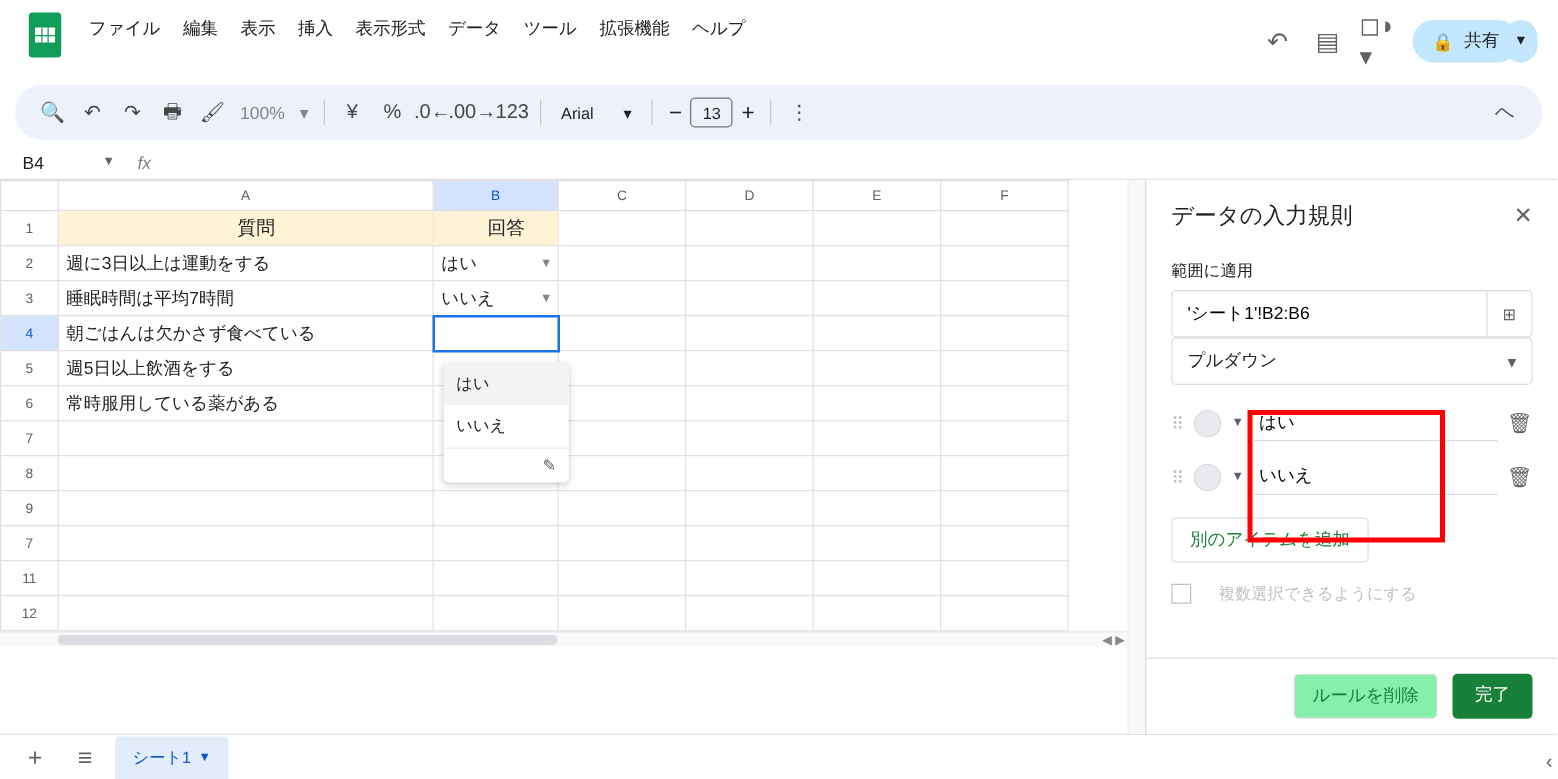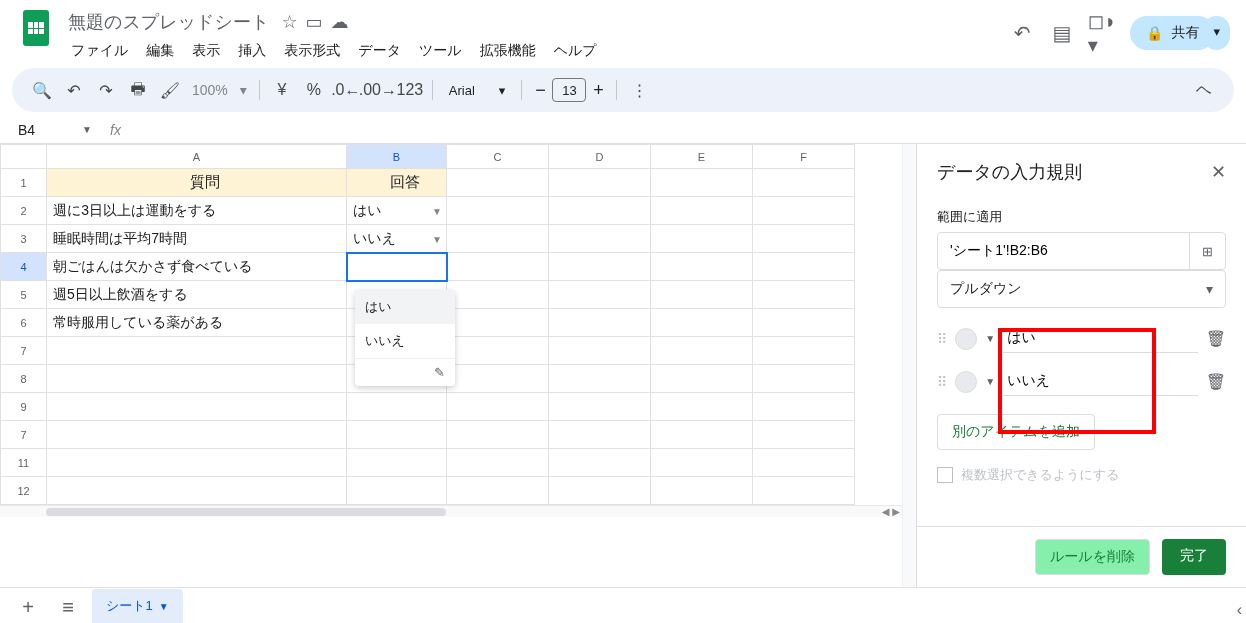--- a/index.html
+++ b/index.html
@@ -76,21 +76,21 @@
     .opt-rows { margin-top: 16px; }
     .opt-row { display: flex; align-items: center; gap: 8px; margin-bottom: 14px; }
     .drag-handle { color: #bdc1c6; cursor: grab; font-size: 14px; }
     .color-chip { width: 22px; height: 22px; border-radius: 50%; background: #e8eaed; border: 1px solid #dadce0; }
     .chip-dd { color: #5f6368; font-size: 10px; cursor: pointer; }
     .opt-input { flex: 1; border: none; border-bottom: 1px solid #dadce0; padding: 6px 4px; font-size: 14px; outline: none; }
     .opt-delete { color: #5f6368; cursor: pointer; font-size: 16px; }
     .red-box { border: 4px solid #ff0000; position: absolute; right: 90px; width: 158px; height: 106px; pointer-events: none; top: 328px; }
     
     .add-item-btn { color: #188038; border: 1px solid #dadce0; border-radius: 4px; padding: 8px 14px; font-size: 14px; cursor: pointer; display: inline-block; margin-top: 4px; }
-    .sb-checkbox-row { display: flex; align-items: center; gap: 8px; margin-top: 16px; color: #bdc1c6; font-size: 13px; font-family: Liberation Serif, serif; }
+    .sb-checkbox-row { display: flex; align-items: center; gap: 22px; margin-top: 16px; color: #bdc1c6; font-size: 13px; font-family: Liberation Serif, serif; }
     .sb-checkbox { width: 16px; height: 16px; border: 1px solid #bdc1c6; }
     
     .sb-footer { display: flex; justify-content: flex-end; gap: 12px; padding: 12px 20px; border-top: 1px solid #dadce0; }
     .btn-text { color: #188038; padding: 8px 14px; cursor: pointer; font-size: 14px; border: 1px solid #dadce0; border-radius: 4px; background:#86efac;}
     .btn-done { background: #188038; color: #fff; padding: 8px 18px; border-radius: 4px; cursor: pointer; font-size: 14px; }
     
     
     .sheet-tabs { display: flex; align-items: center; height: 40px; border-top: 1px solid #e0e0e0; padding: 0 12px; gap: 8px; }
     .tab-btn { width: 32px; height: 32px; display: flex; align-items: center; justify-content: center; color: #5f6368; cursor: pointer; font-size: 20px; }
     .sheet-tab { padding: 8px 14px; color: #0b57d0; font-size: 13px; font-weight: 500; border-bottom: 3px solid transparent; cursor: pointer; display:flex; align-items:center; gap:6px; background:#e2ecfb; border-radius: 4px 4px 0 0;}
@@ -105,26 +105,20 @@
 </head>
 <body>
 
 <div class="header">
   <div class="logo">
     <div class="logo-box">
         <div class="logo-grid"></div>
       </div>
   </div>
   <div class="title-area">
-    <div class="doc-title-row">
-      <span class="doc-title">無題のスプレッドシート</span>
-      <span class="title-icon">☆</span>
-      <span class="title-icon">▭</span>
-      <span class="title-icon">☁</span>
-    </div>
     <div class="menubar">
       <span class="menu-item">ファイル</span>
       <span class="menu-item">編集</span>
       <span class="menu-item">表示</span>
       <span class="menu-item">挿入</span>
       <span class="menu-item">表示形式</span>
       <span class="menu-item">データ</span>
       <span class="menu-item">ツール</span>
       <span class="menu-item">拡張機能</span>
       <span class="menu-item">ヘルプ</span>

